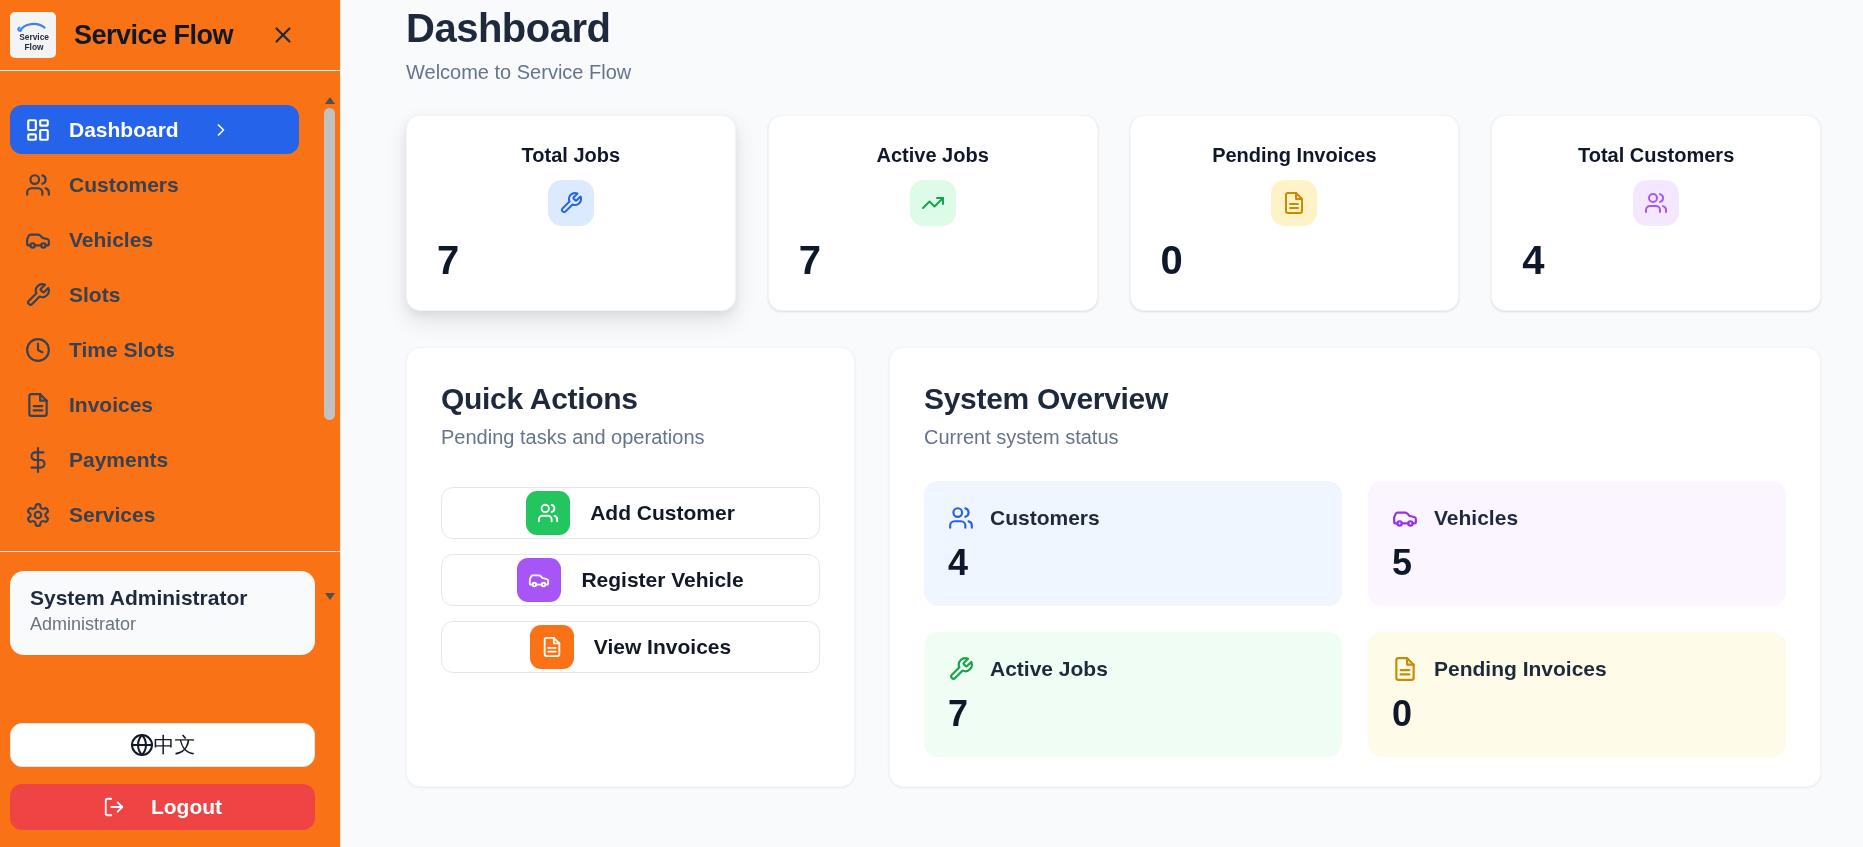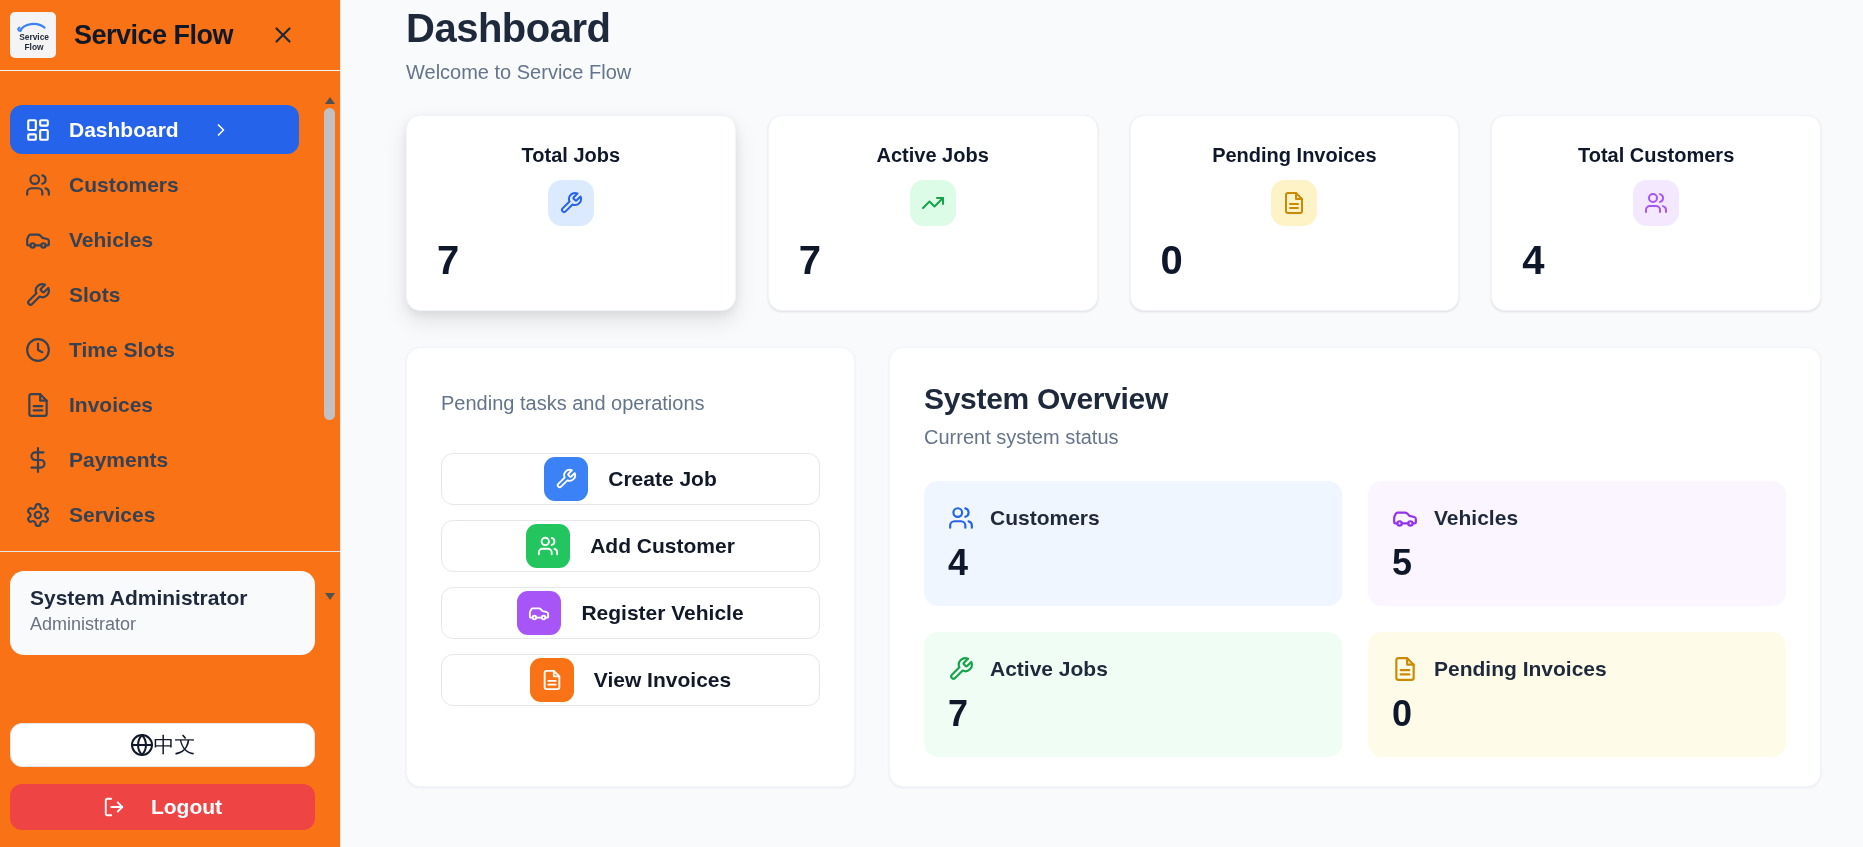--- a/index.html
+++ b/index.html
@@ -269,30 +269,23 @@
               <path d="M22 21v-2a4 4 0 0 0-3-3.87"></path>
               <path d="M16 3.13a4 4 0 0 1 0 7.75"></path>
             </svg>
           </div>
     <div class="stat-value">4</div>
   </div>
       </section>
 
     <section class="panels">
       <div class="panel qa-panel">
+        <div class="panel-title">Quick Actions</div>
         <div class="panel-sub">Pending tasks and operations</div>
         <div class="qa-list" id="qa-list">
-            <button class="qa-btn">
-    <span class="qa-icon" style="background: rgb(59, 130, 246);">
-                <svg viewBox="0 0 24 24" fill="none" stroke="currentColor" stroke-width="2" stroke-linecap="round" stroke-linejoin="round">
-                  <path d="M14.7 6.3a1 1 0 0 0 0 1.4l1.6 1.6a1 1 0 0 0 1.4 0l3.77-3.77a6 6 0 0 1-7.94 7.94l-6.91 6.91a2.12 2.12 0 0 1-3-3l6.91-6.91a6 6 0 0 1 7.94-7.94l-3.76 3.76z"></path>
-                </svg>
-              </span>
-    <span class="qa-label">Create Job</span>
-  </button>
             <button class="qa-btn">
     <span class="qa-icon" style="background: rgb(34, 197, 94);">
                 <svg viewBox="0 0 24 24" fill="none" stroke="currentColor" stroke-width="2" stroke-linecap="round" stroke-linejoin="round">
                   <path d="M16 21v-2a4 4 0 0 0-4-4H6a4 4 0 0 0-4 4v2"></path>
                   <circle cx="9" cy="7" r="4"></circle>
                   <path d="M22 21v-2a4 4 0 0 0-3-3.87"></path>
                   <path d="M16 3.13a4 4 0 0 1 0 7.75"></path>
                 </svg>
               </span>
     <span class="qa-label">Add Customer</span>

